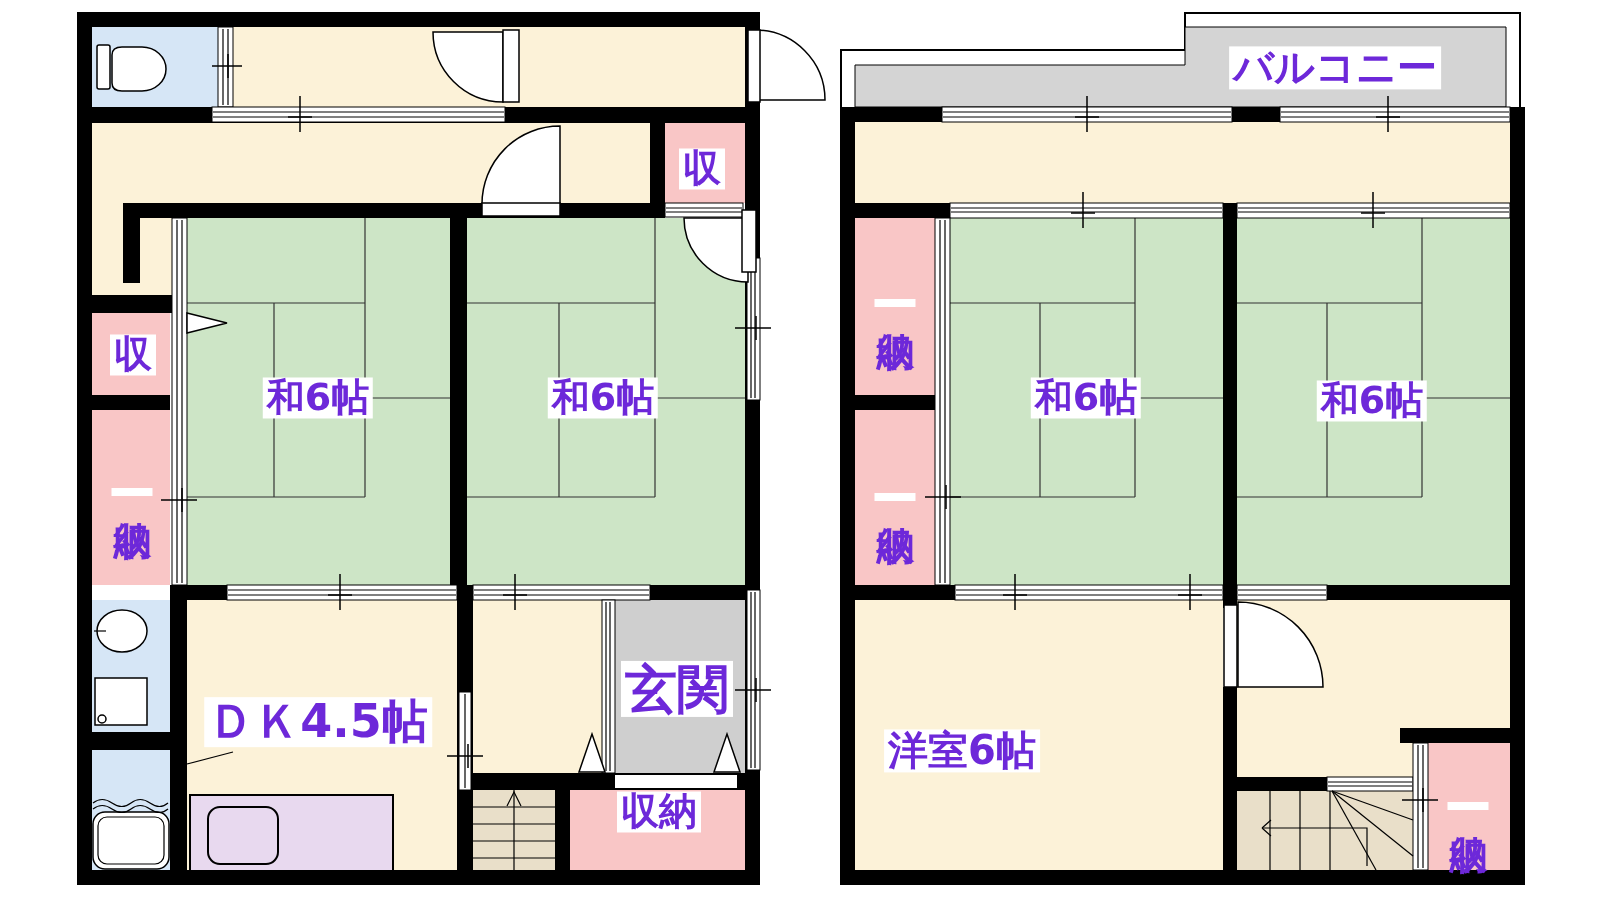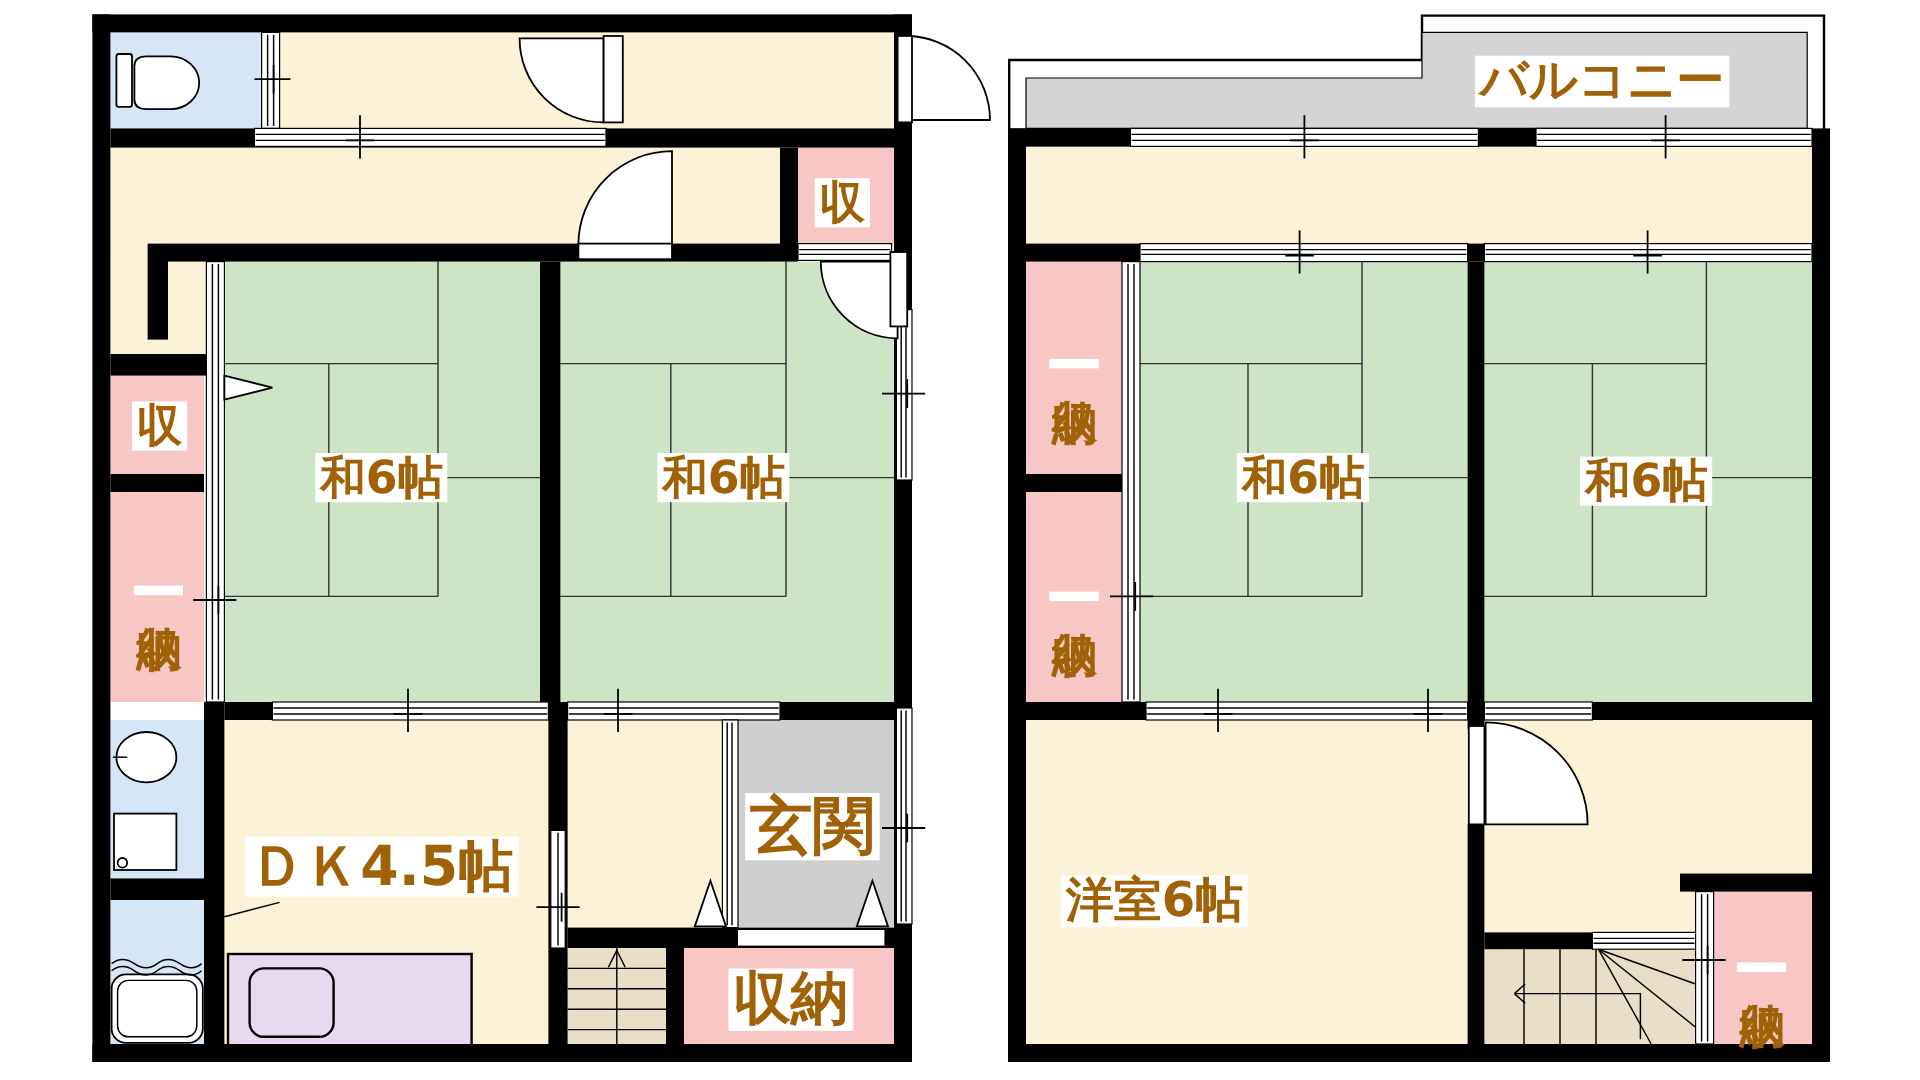--- a/index.html
+++ b/index.html
@@ -1,19 +1,19 @@
 <!DOCTYPE html>
 <html><head>
 <meta charset="utf-8">
 <style>
   html,body{margin:0;padding:0;background:#ffffff;}
   #stage{position:relative;width:1600px;height:900px;background:#ffffff;overflow:hidden;
          font-family:"DejaVu Sans",sans-serif;}
   #plan-svg{position:absolute;left:0;top:0;}
-  .lbl{position:absolute;transform:translate(-50%,-50%);background:#ffffff;color:#a16207;
+  .lbl{position:absolute;transform:translate(-50%,-50%);background:#ffffff;color:#6d28d9;
        font-weight:bold;white-space:nowrap;line-height:1.08;padding:0 4px;}
   .lbl.v{writing-mode:vertical-rl;text-orientation:upright;padding:4px 0;}
   .win{fill:#ffffff;stroke:#000000;stroke-width:1;}
   .door{fill:#ffffff;stroke:#000000;stroke-width:1.5;}
   .fix{fill:#ffffff;stroke:#000000;stroke-width:1.5;}
   .tick{stroke:#000000;stroke-width:1.5;}
   .thin{stroke:#000000;stroke-width:1.2;fill:none;}
 </style>
 </head>
 <body>
@@ -282,21 +282,21 @@
   </g>
 </svg>
 
 <div class="lbl" style="left:133px;top:355px;font-size:38px;">収</div>
 <div class="lbl v" style="left:132px;top:492px;font-size:38px;">収納</div>
 <div class="lbl" style="left:318px;top:398px;font-size:38px;">和6帖</div>
 <div class="lbl" style="left:603px;top:398px;font-size:38px;">和6帖</div>
 <div class="lbl" style="left:702px;top:169px;font-size:38px;">収</div>
 <div class="lbl" style="left:318px;top:722px;font-size:46px;text-align:center;">ＤＫ4.5帖</div>
 <div class="lbl" style="left:677px;top:689px;font-size:52px;">玄関</div>
-<div class="lbl" style="left:659px;top:833px;font-size:48px;">収納</div>
+<div class="lbl" style="left:659px;top:812px;font-size:38px;">収納</div>
 
 <div class="lbl" style="left:1335px;top:68px;font-size:40px;">バルコニー</div>
 <div class="lbl v" style="left:895px;top:303px;font-size:38px;">収納</div>
 <div class="lbl v" style="left:895px;top:497px;font-size:38px;">収納</div>
 <div class="lbl" style="left:1086px;top:398px;font-size:38px;">和6帖</div>
 <div class="lbl" style="left:1372px;top:401px;font-size:38px;">和6帖</div>
 <div class="lbl" style="left:962px;top:751px;font-size:40px;">洋室6帖</div>
 <div class="lbl v" style="left:1468px;top:806px;font-size:38px;">収納</div>
 
 </div>

